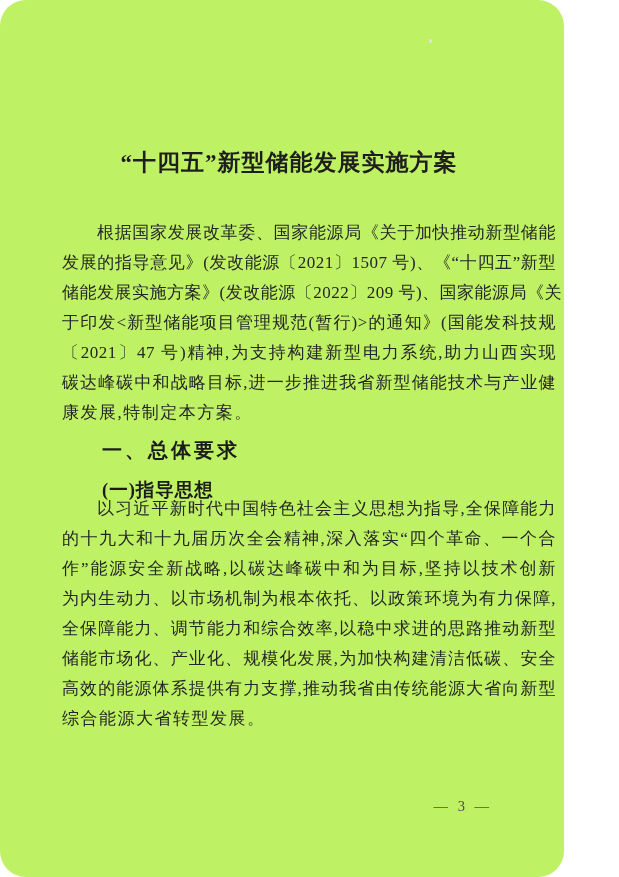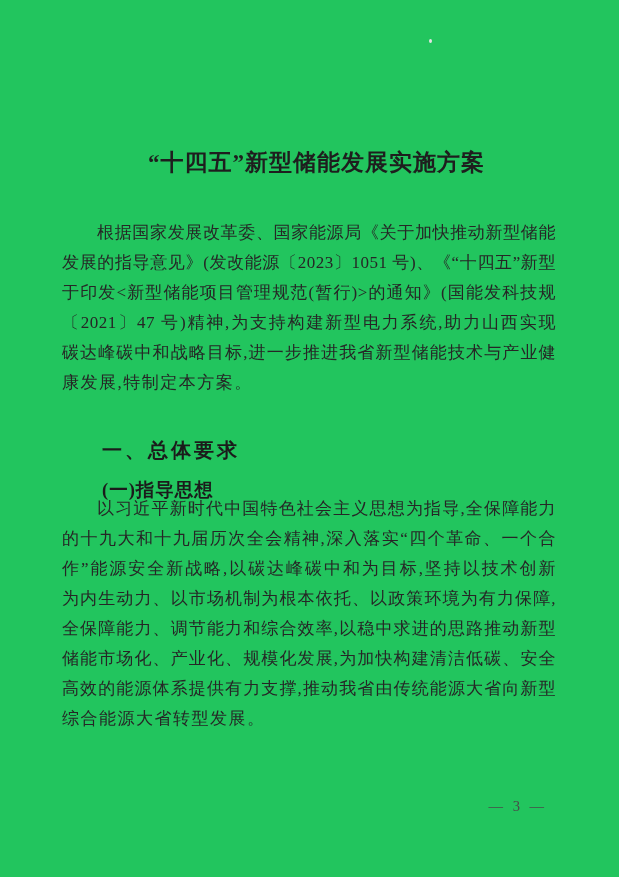--- a/index.html
+++ b/index.html
@@ -2,26 +2,27 @@
 <html><head>
 <meta charset="utf-8">
 <style>
   html, body {
     margin: 0;
     padding: 0;
     background: #ffffff;
   }
   .page {
     position: relative;
-    width: 619px;
+    width: 564px;
     height: 877px;
-    background: #22c55e;
+    background: #bef264;
     overflow: hidden;
     font-family: "Liberation Serif", "DejaVu Serif", serif;
     color: #262626;
+    border-radius: 26px;
   }
   .doc-title {
     position: absolute;
     top: 147px;
     left: 0;
     right: 0;
     padding-left: 14px;
     text-align: center;
     font-size: 23px;
     font-weight: bold;
@@ -100,21 +101,22 @@
 <body>
 
 <div class="page">
 
   <div class="scan-artifact"></div>
 
   <div class="doc-title">“十四五”新型储能发展实施方案</div>
 
   <div class="body-block para1">
     <div class="t-line indent">根据国家发展改革委、国家能源局《关于加快推动新型储能</div>
-    <div class="t-line">发展的指导意见》(发改能源〔2023〕1051 号)、《“十四五”新型</div>
+    <div class="t-line">发展的指导意见》(发改能源〔2021〕1507 号)、《“十四五”新型</div>
+    <div class="t-line">储能发展实施方案》(发改能源〔2022〕209 号)、国家能源局《关</div>
     <div class="t-line">于印发&lt;新型储能项目管理规范(暂行)&gt;的通知》(国能发科技规</div>
     <div class="t-line">〔2021〕47 号)精神,为支持构建新型电力系统,助力山西实现</div>
     <div class="t-line">碳达峰碳中和战略目标,进一步推进我省新型储能技术与产业健</div>
     <div class="t-line end">康发展,特制定本方案。</div>
   </div>
 
   <div class="sec-heading h1">一、总体要求</div>
 
   <div class="sec-heading h2">(一)指导思想</div>
 

